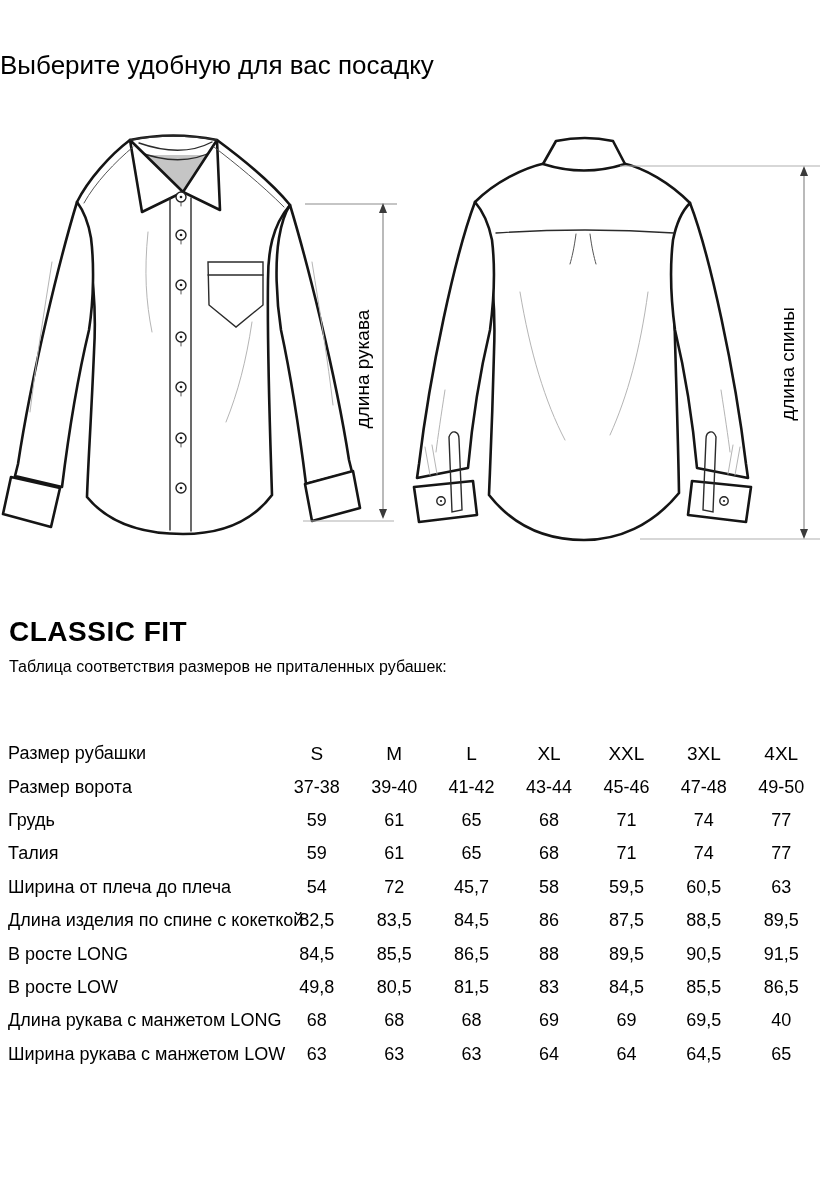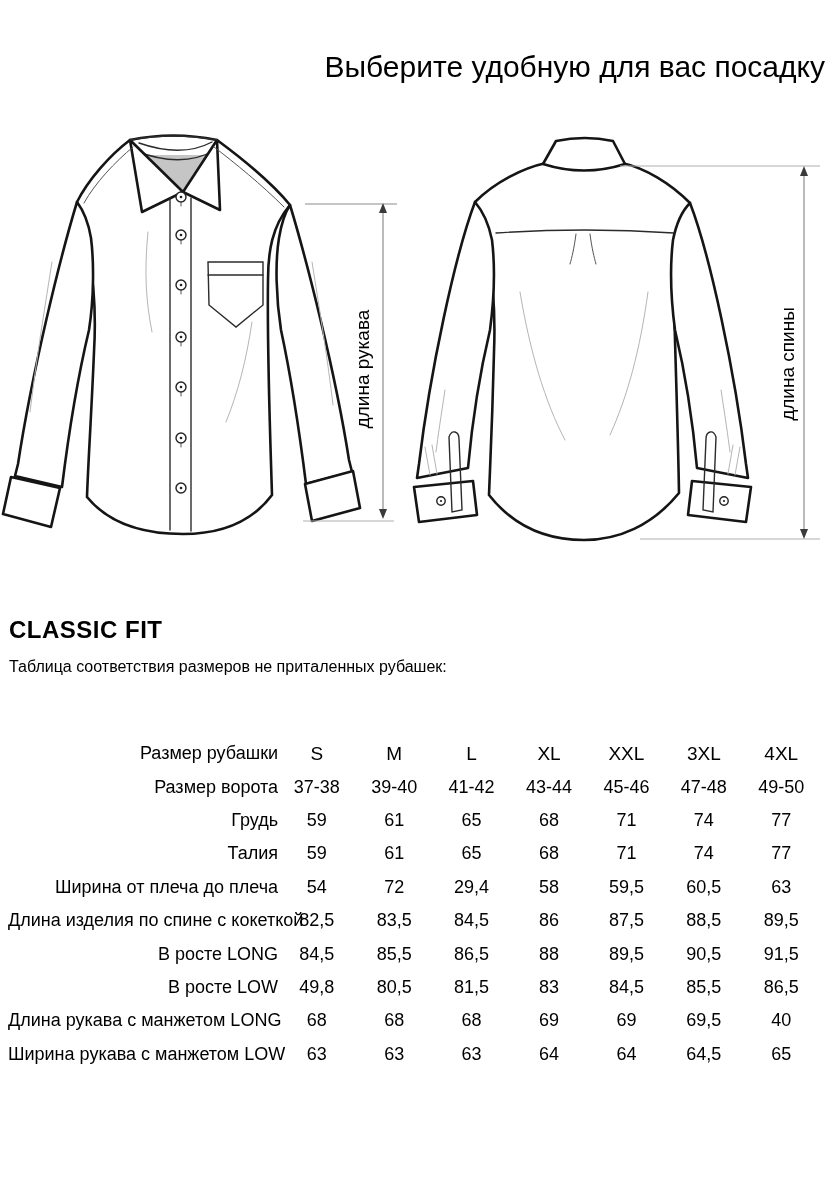--- a/index.html
+++ b/index.html
@@ -2,42 +2,42 @@
 <html><head>
 <meta charset="utf-8">
 <style>
   html,body{margin:0;padding:0;background:#fff;}
   body{
     width:825px;height:1200px;position:relative;overflow:hidden;
     font-family:"Liberation Sans", sans-serif;color:#000;
   }
   .page-title{
     position:absolute;top:50px;left:0;width:825px;
-    text-align:right;font-size:30px;font-weight:400;letter-spacing:0;
+    text-align:left;font-size:26px;font-weight:400;letter-spacing:0;
   }
   .diagram{position:absolute;top:125px;left:0;width:825px;height:455px;}
   .fit-heading{
     position:absolute;top:616px;left:9px;
-    font-size:24px;font-weight:700;letter-spacing:.5px;
+    font-size:28px;font-weight:700;letter-spacing:.5px;
   }
   .fit-subtitle{
     position:absolute;top:658px;left:9px;
     font-size:16px;font-weight:400;
   }
   table.size-table{
     position:absolute;top:737px;left:8px;width:812px;
     border-collapse:collapse;table-layout:fixed;
   }
   table.size-table col.lbl{width:270px;}
   table.size-table col.val{width:77.4px;}
   table.size-table th, table.size-table td{
     padding:0;height:33.4px;vertical-align:middle;
     font-weight:400;white-space:nowrap;
   }
-  table.size-table .row-label{text-align:right;font-size:18px;overflow:visible;}
+  table.size-table .row-label{text-align:left;font-size:18px;overflow:visible;}
   table.size-table .size-col{text-align:center;font-size:19px;}
   table.size-table .size-value{text-align:center;font-size:18px;}
   svg .outline{fill:#ffffff;stroke:#151515;stroke-width:2.6;stroke-linejoin:round;}
   svg .detail{fill:none;stroke:#2b2b2b;stroke-width:1.4;stroke-linecap:round;}
   svg .thin{fill:none;stroke:#555;stroke-width:1;stroke-linecap:round;}
   svg .crease{fill:none;stroke:#b5b5b5;stroke-width:1;stroke-linecap:round;}
   svg .measure{stroke:#8c8c8c;stroke-width:1.2;fill:none;}
   svg .extent{stroke:#b0b0b0;stroke-width:1.2;fill:none;}
   svg .arrowhead{fill:#3a3a3a;stroke:none;}
   svg .btn{fill:#fff;stroke:#222;stroke-width:1.4;}
@@ -257,21 +257,21 @@
         <td class="size-value">65</td>
         <td class="size-value">68</td>
         <td class="size-value">71</td>
         <td class="size-value">74</td>
         <td class="size-value">77</td>
       </tr>
       <tr>
         <td class="row-label">Ширина от плеча до плеча</td>
         <td class="size-value">54</td>
         <td class="size-value">72</td>
-        <td class="size-value">29,4</td>
+        <td class="size-value">45,7</td>
         <td class="size-value">58</td>
         <td class="size-value">59,5</td>
         <td class="size-value">60,5</td>
         <td class="size-value">63</td>
       </tr>
       <tr>
         <td class="row-label">Длина изделия по спине с кокеткой</td>
         <td class="size-value">82,5</td>
         <td class="size-value">83,5</td>
         <td class="size-value">84,5</td>

